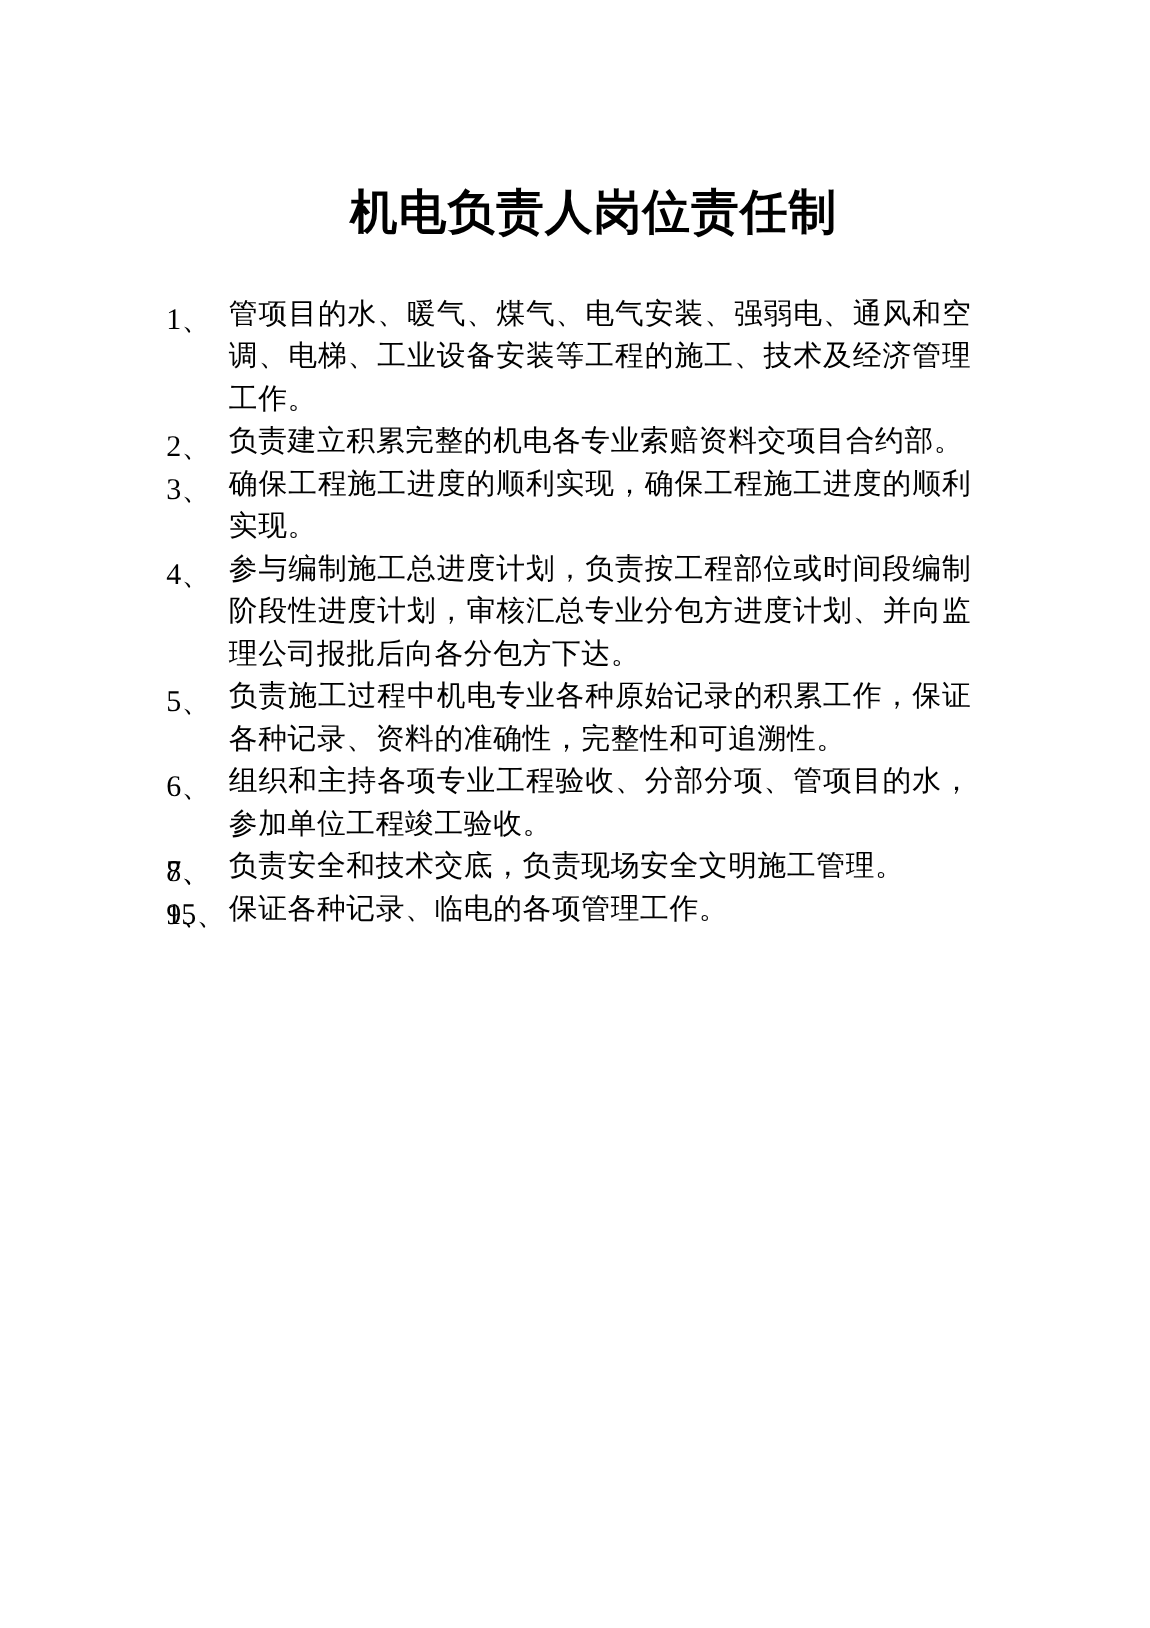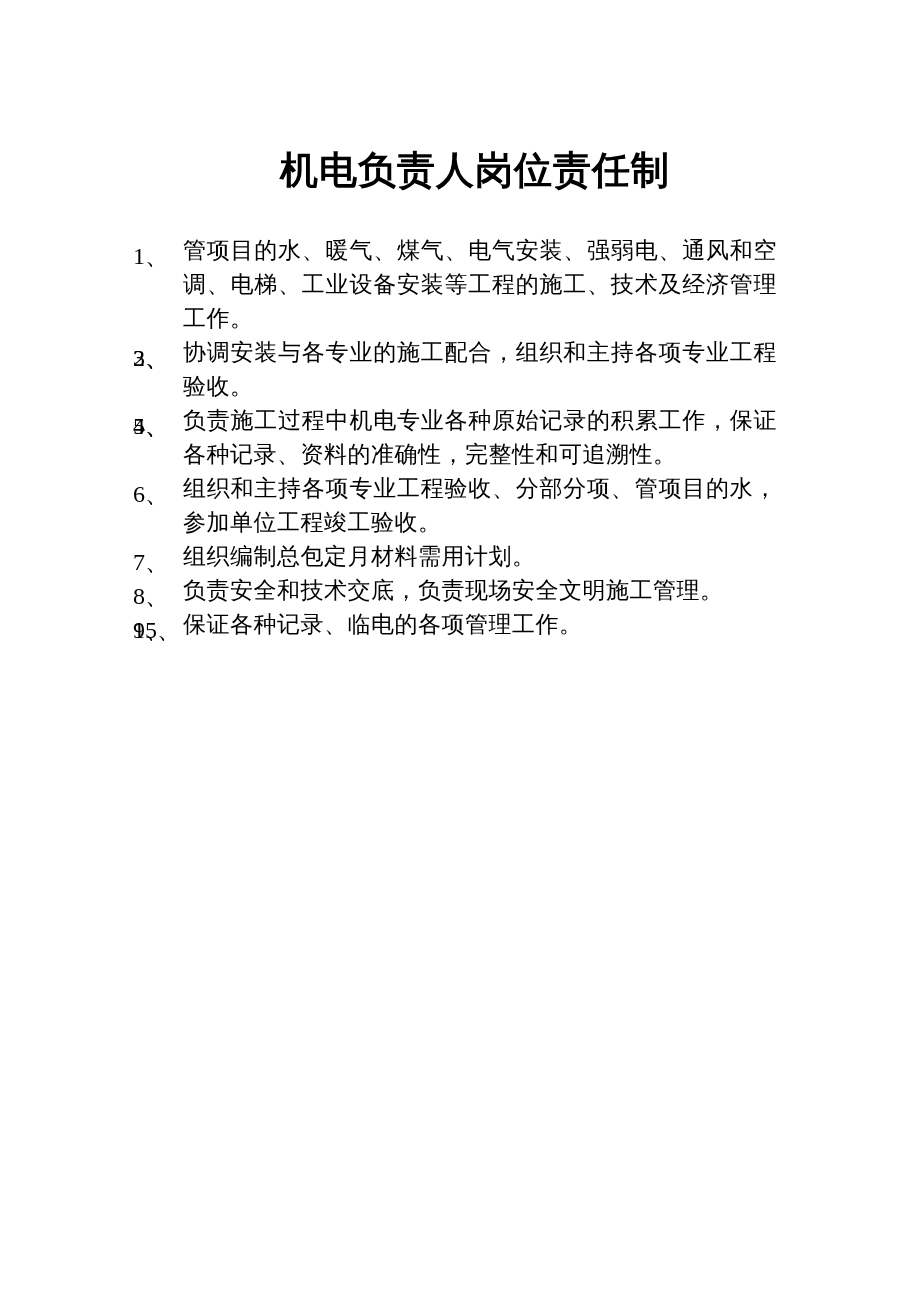--- a/index.html
+++ b/index.html
@@ -59,44 +59,45 @@
   <h1 class="doc-title">机电负责人岗位责任制</h1>
 
   <div class="item-list">
   <div class="item">
     <span class="item-number">1、</span>
     <div class="item-text">管项目的水、暖气、煤气、电气安装、强弱电、通风和空调、电梯、工业设备安装等工程的施工、技术及经济管理工作。</div>
   </div>
 
   <div class="item">
     <span class="item-number">2、</span>
+    <div class="item-text">负责建立积累完整的机电各专业索赔资料交项目合约部。</div>
   </div>
 
   <div class="item">
     <span class="item-number">3、</span>
-    <div class="item-text">协调安装与各专业的施工配合，组织和主持各项专业工程验收。</div>
+    <div class="item-text">确保工程施工进度的顺利实现，确保工程施工进度的顺利实现。</div>
   </div>
 
   <div class="item">
     <span class="item-number">4、</span>
+    <div class="item-text">参与编制施工总进度计划，负责按工程部位或时间段编制阶段性进度计划，审核汇总专业分包方进度计划、并向监理公司报批后向各分包方下达。</div>
   </div>
 
   <div class="item">
     <span class="item-number">5、</span>
     <div class="item-text">负责施工过程中机电专业各种原始记录的积累工作，保证各种记录、资料的准确性，完整性和可追溯性。</div>
   </div>
 
   <div class="item">
     <span class="item-number">6、</span>
     <div class="item-text">组织和主持各项专业工程验收、分部分项、管项目的水，参加单位工程竣工验收。</div>
   </div>
 
   <div class="item">
     <span class="item-number">7、</span>
-    <div class="item-text">组织编制总包定月材料需用计划。</div>
   </div>
 
   <div class="item">
     <span class="item-number">8、</span>
     <div class="item-text">负责安全和技术交底，负责现场安全文明施工管理。</div>
   </div>
 
   <div class="item">
     <span class="item-number">9、</span>
   </div>

